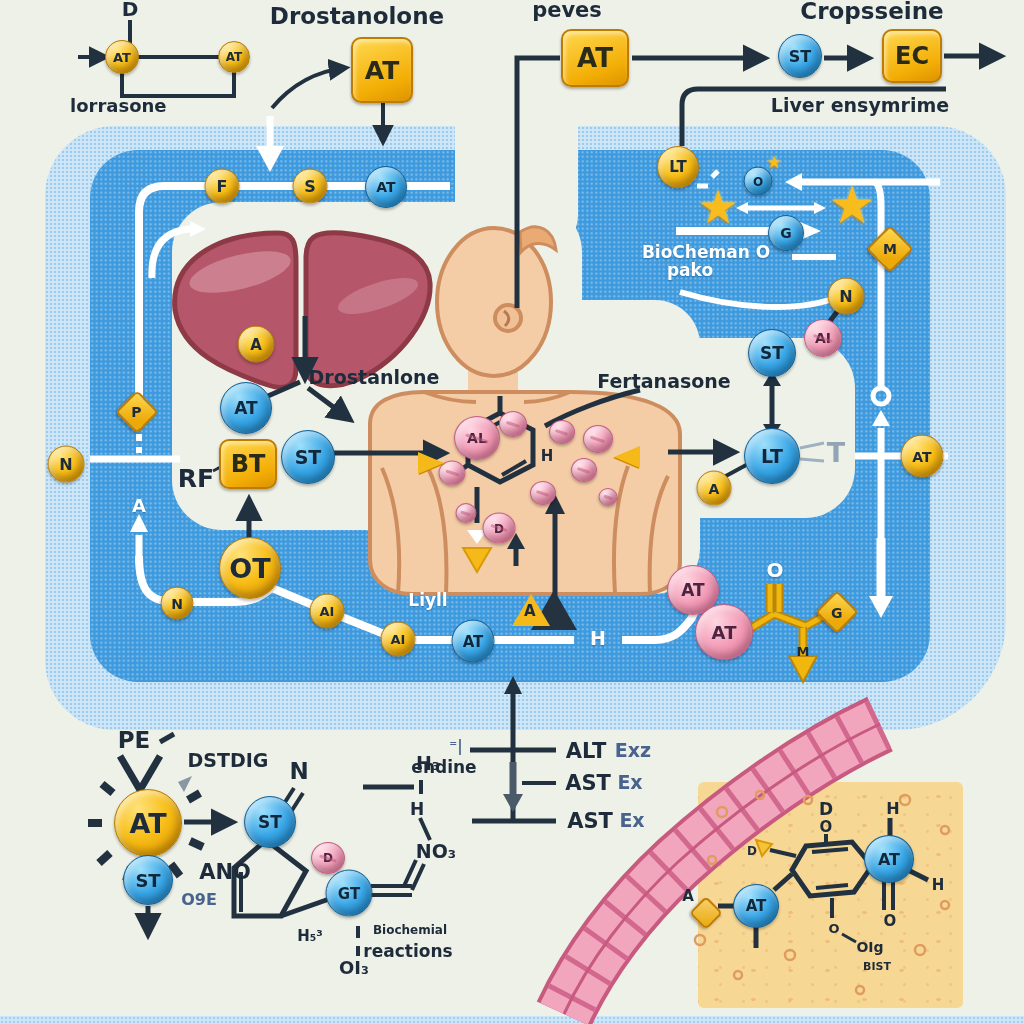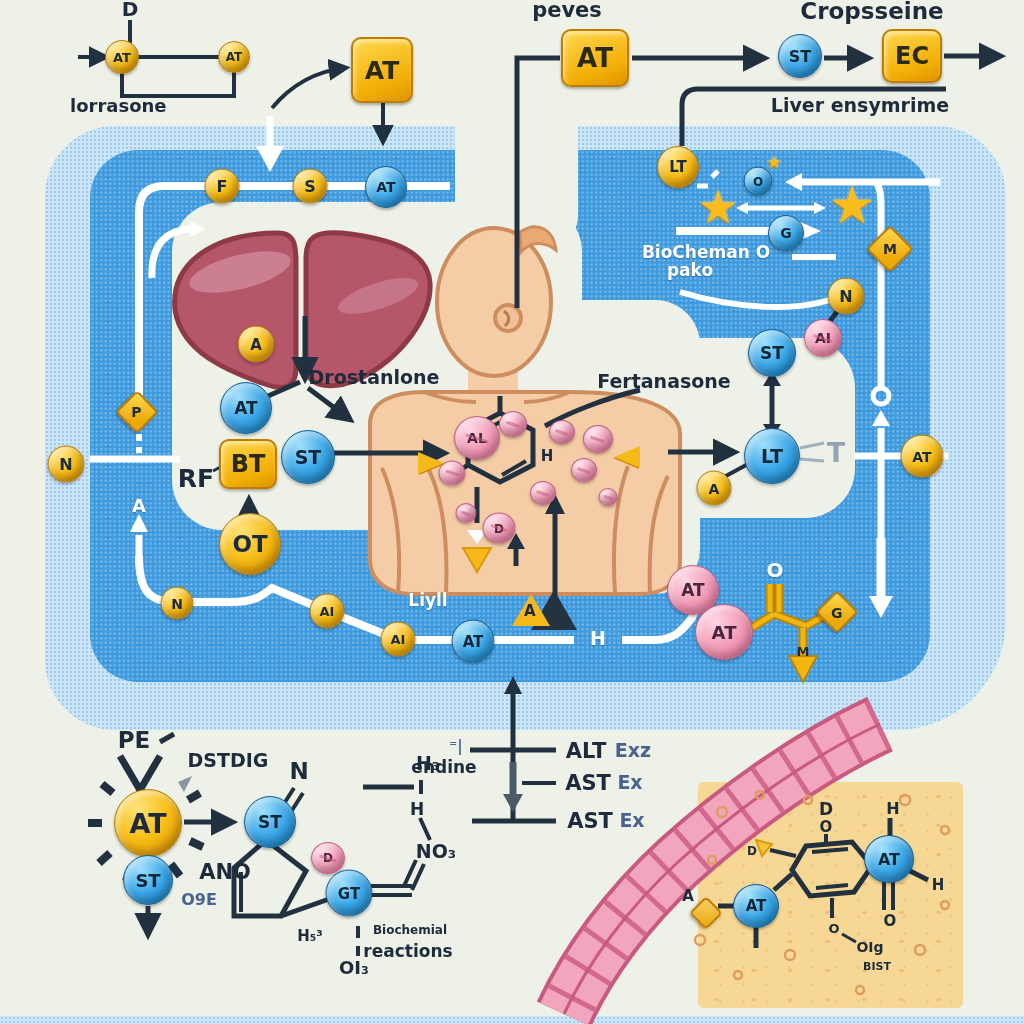--- a/index.html
+++ b/index.html
@@ -278,20 +278,21 @@
       <circle cx="920" cy="950" r="5"></circle>
         <circle cx="945" cy="905" r="4"></circle>
         <circle cx="860" cy="990" r="4"></circle>
     </g>
   </svg>
 
   <div class="lbl" style="left:130px;top:9px;font-size:20px">D</div>
   <div class="chip y" style="left:122px;top:57px;width:32px;height:32px;font-size:13px">AT</div>
   <div class="chip y" style="left:234px;top:57px;width:30px;height:30px;font-size:12px">AT</div>
   <div class="lbl left" style="left:70px;top:106px;font-size:18px">lorrasone</div>
+  <div class="lbl" style="left:357px;top:16px;font-size:23px">Drostanolone</div>
   <div class="sq" style="left:382px;top:70px;width:58px;height:62px;font-size:25px">AT</div>
   <div class="lbl" style="left:567px;top:10px;font-size:21px">peves</div>
   <div class="sq" style="left:595px;top:58px;width:64px;height:54px;font-size:26px">AT</div>
   <div class="chip b" style="left:800px;top:56px;width:42px;height:42px;font-size:16px">ST</div>
   <div class="sq" style="left:912px;top:56px;width:56px;height:50px;font-size:24px">EC</div>
   <div class="lbl" style="left:872px;top:11px;font-size:23px">Cropsseine</div>
   <div class="lbl" style="left:860px;top:106px;font-size:19px">Liver ensymrime</div>
 
   <div class="chip y" style="left:222px;top:186px;width:33px;height:33px;font-size:16px">F</div>
   <div class="chip y" style="left:310px;top:186px;width:33px;height:33px;font-size:16px">S</div>
@@ -342,21 +343,21 @@
   <div class="chip p pill" style="left:543px;top:493px;width:24px;height:22px"></div>
   <div class="chip p pill" style="left:608px;top:497px;width:17px;height:16px"></div>
   <div class="tri-sm" style="left:418px;top:452px;border-top:11px solid transparent;border-bottom:11px solid transparent;border-left:26px solid #f5b91a;filter:drop-shadow(1px 1px 0 #c98800)"></div>
   <div class="tri-sm" style="left:614px;top:446px;border-top:11px solid transparent;border-bottom:11px solid transparent;border-right:26px solid #f5b91a;filter:drop-shadow(-1px 1px 0 #c98800)"></div>
   <div class="tri-wrap" style="left:554px;top:610px">
     <div class="tri-o"></div>
       <div class="tri-i"></div>
     <div class="tri-t">A</div>
   </div>
 
-  <div class="chip y" style="left:250px;top:544px;width:60px;height:60px;font-size:23px">OT</div>
+  <div class="chip y" style="left:250px;top:568px;width:60px;height:60px;font-size:27px">OT</div>
   <div class="chip y" style="left:177px;top:603px;width:31px;height:31px;font-size:14px">N</div>
   <div class="chip y" style="left:327px;top:611px;width:33px;height:33px;font-size:13px">AI</div>
   <div class="chip y" style="left:398px;top:639px;width:33px;height:33px;font-size:13px">AI</div>
   <div class="lbl w" style="left:428px;top:601px;font-size:17px">Liyll</div>
   <div class="chip b" style="left:473px;top:641px;width:41px;height:41px;font-size:15px">AT</div>
   <div class="lbl w" style="left:598px;top:639px;font-size:19px">H</div>
   <div class="chip p" style="left:693px;top:590px;width:50px;height:48px;font-size:17px">AT</div>
   <div class="chip p" style="left:724px;top:632px;width:56px;height:54px;font-size:18px">AT</div>
   <div class="lbl w" style="left:775px;top:570px;font-size:20px">O</div>
   <div class="dia" style="left:837px;top:612px;width:27px;height:27px;font-size:14px">

